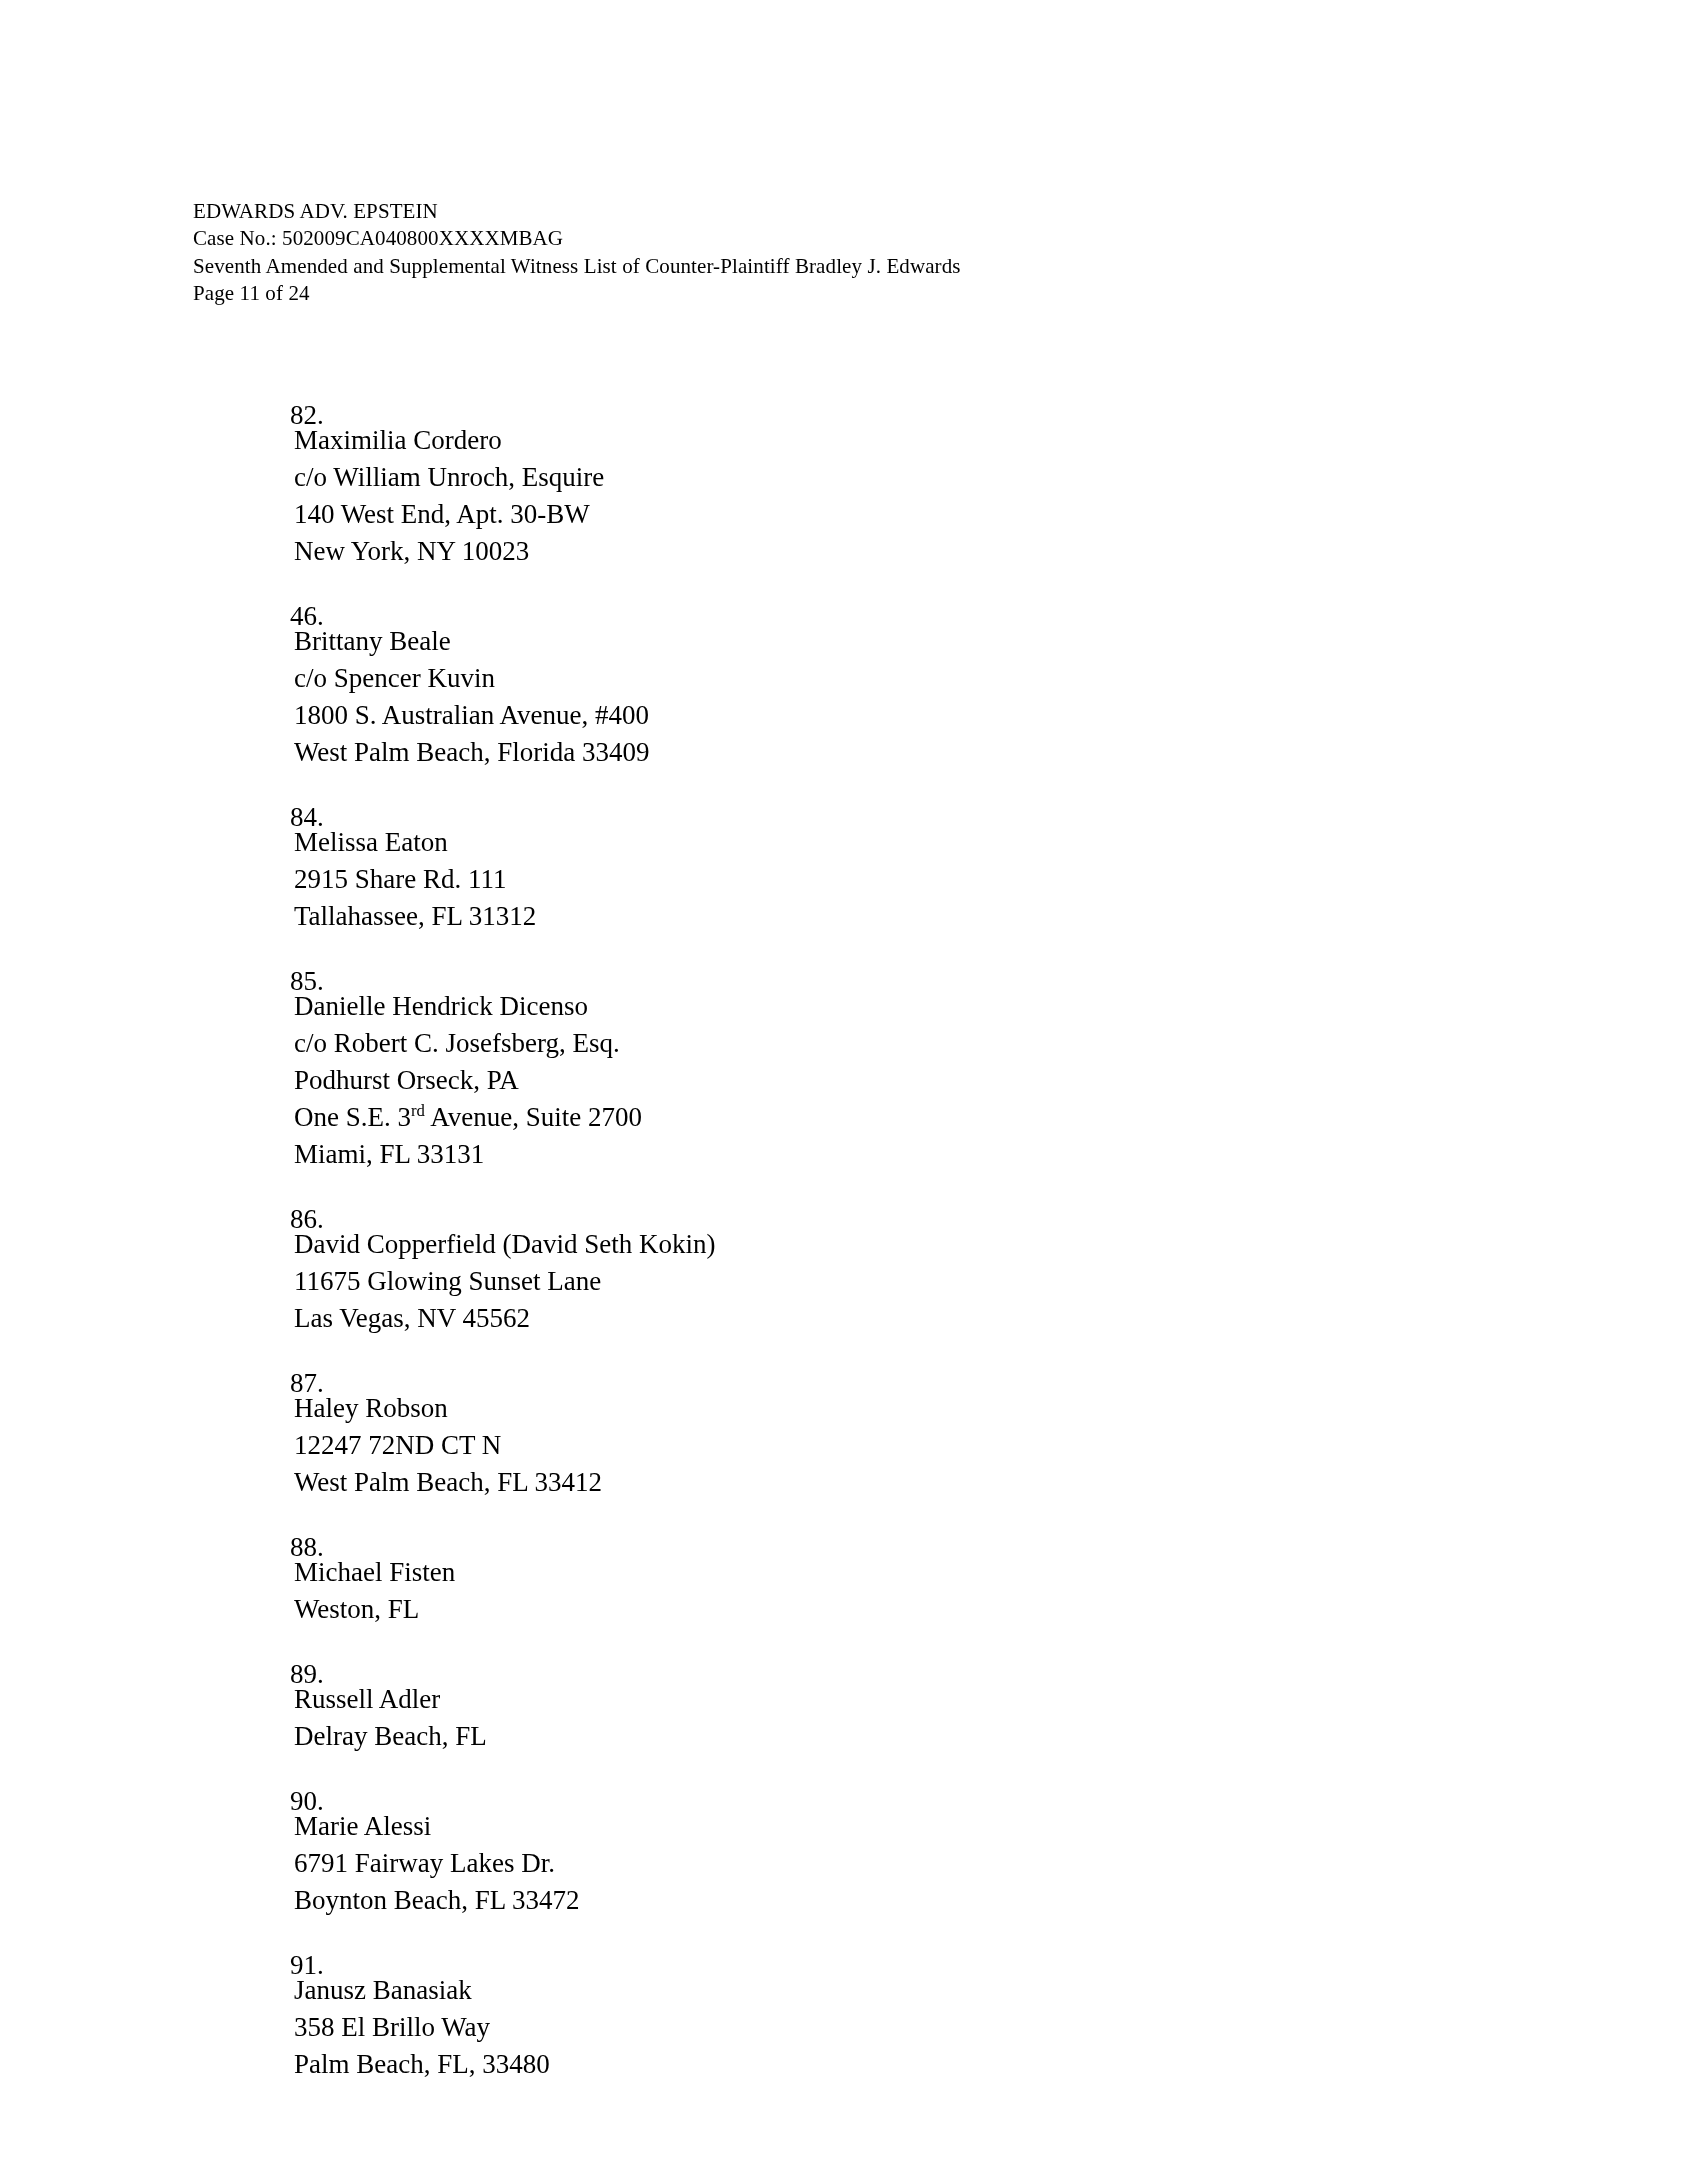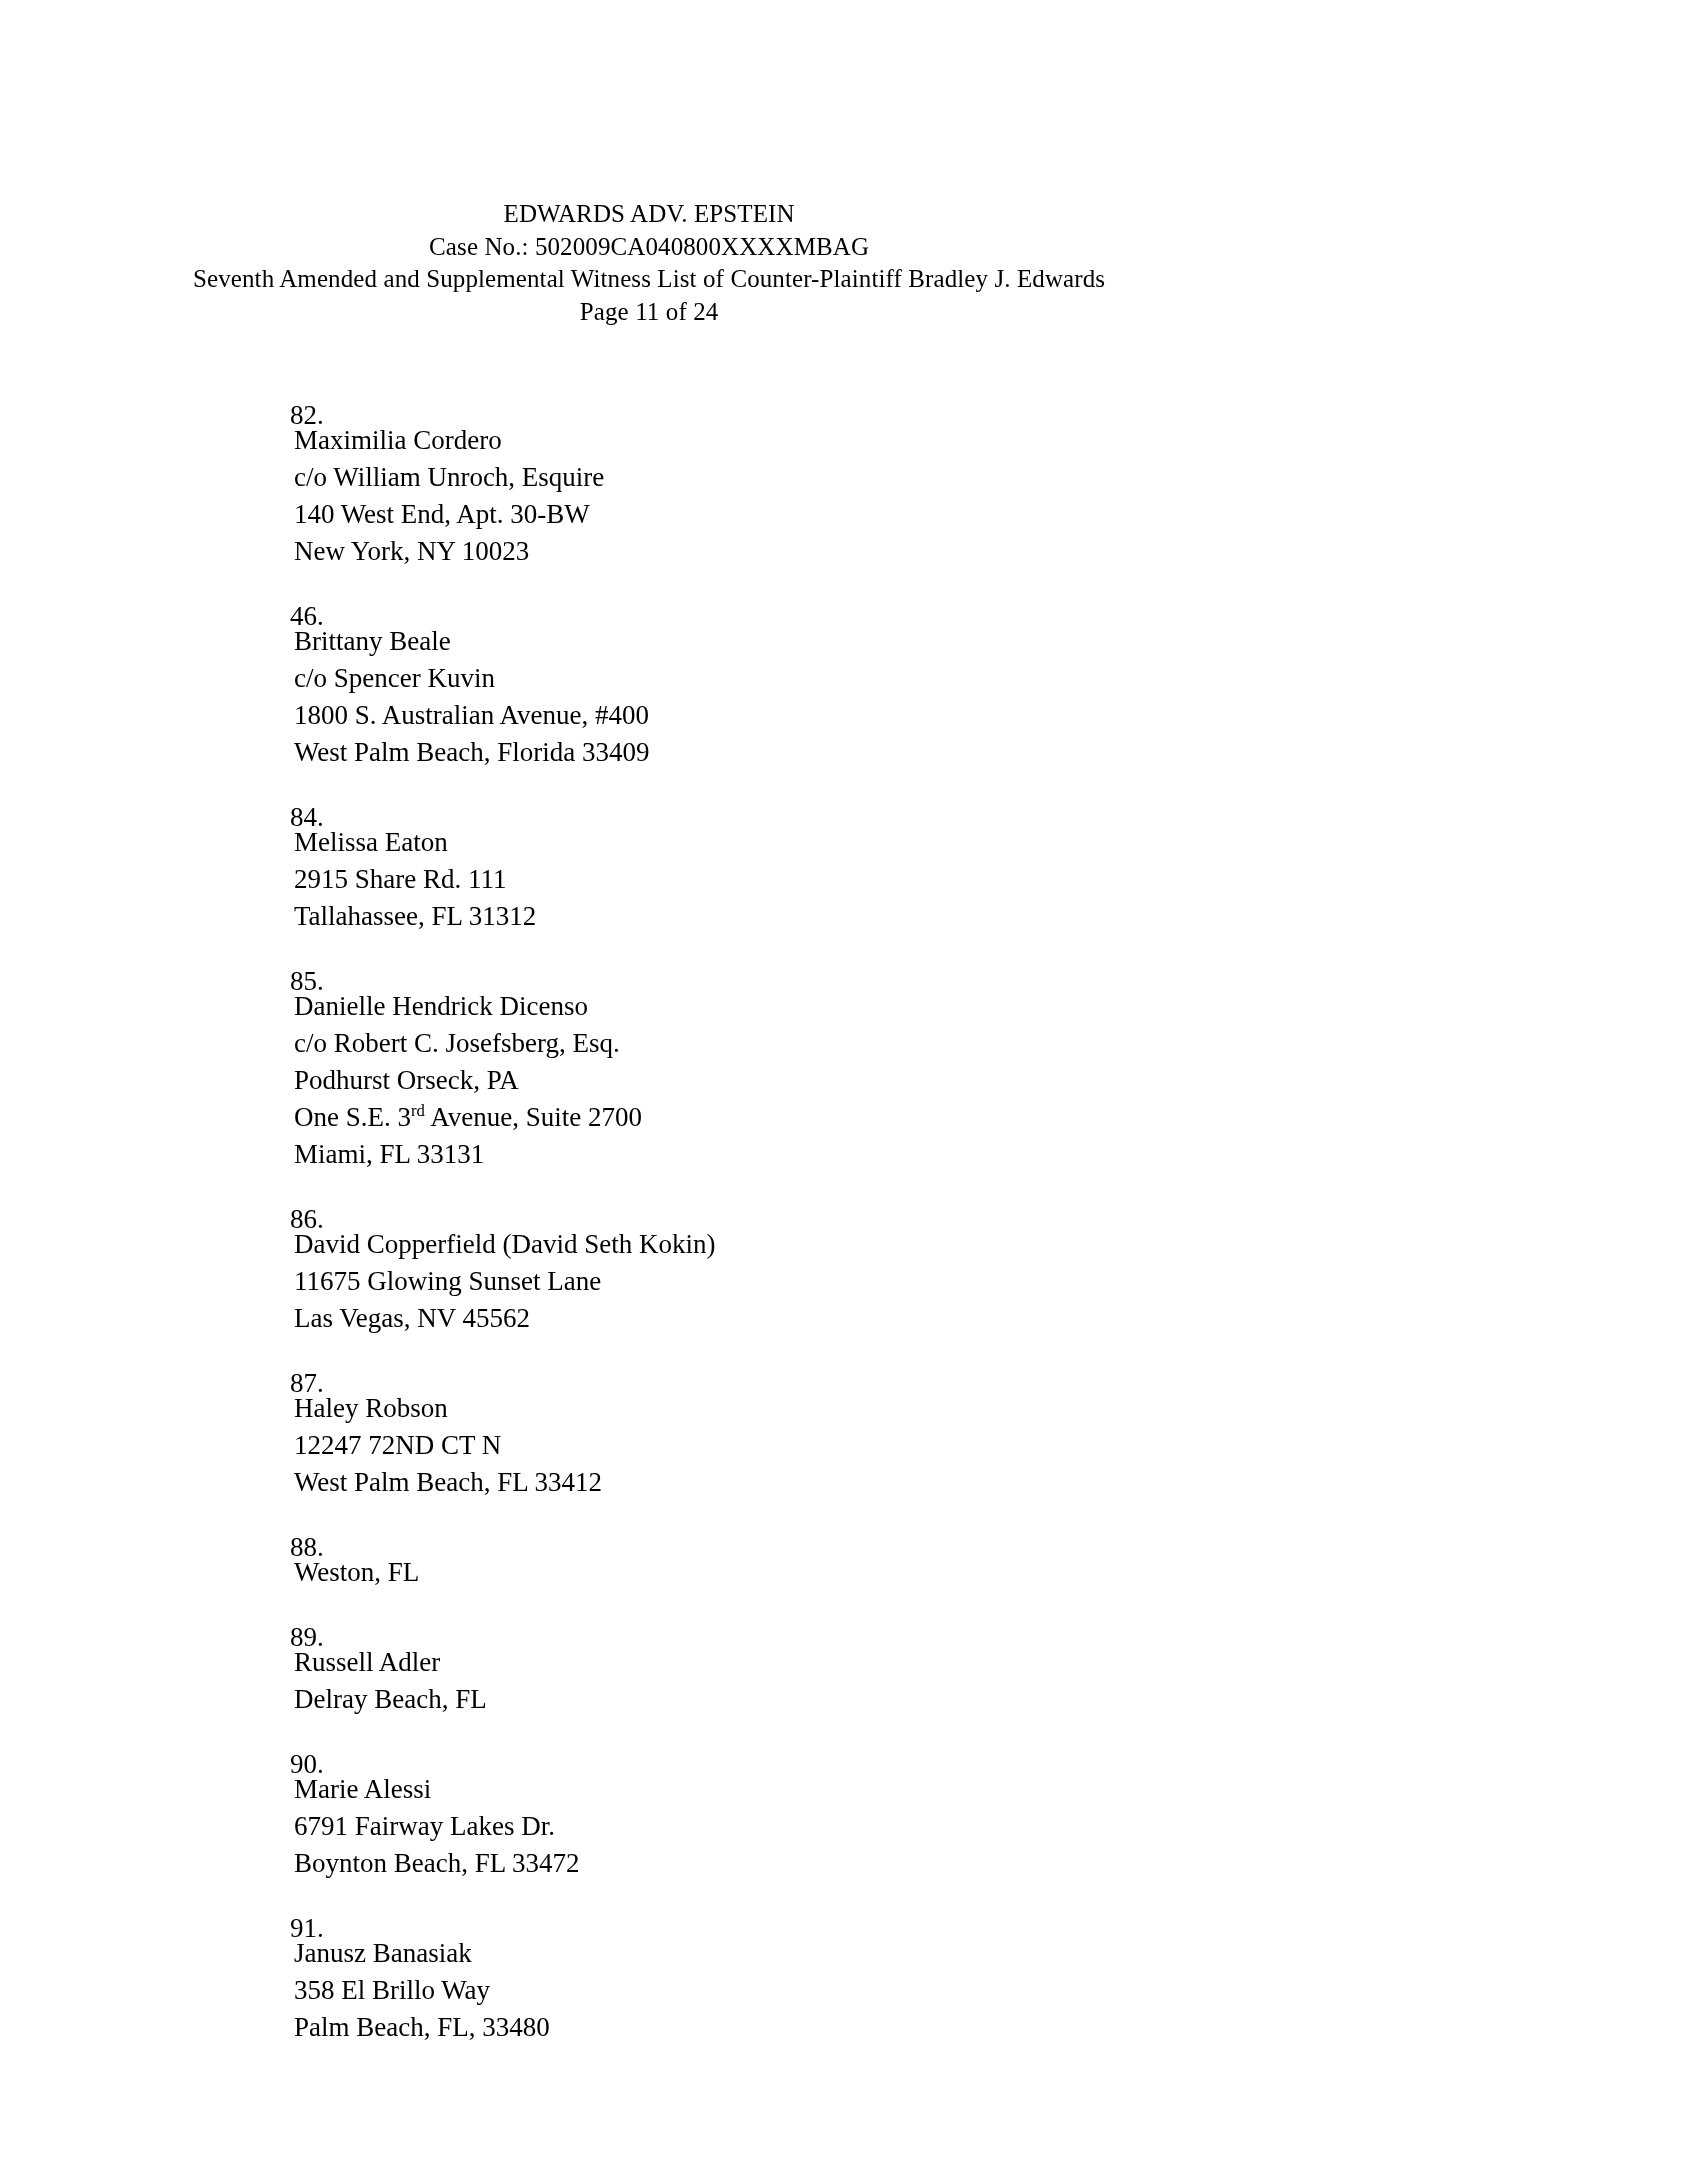--- a/index.html
+++ b/index.html
@@ -20,24 +20,23 @@
     top: 0;
     left: 0;
     width: 1687px;
     height: 2183px;
     background: #ffffff;
   }
   .header {
     position: absolute;
     left: 193px;
     top: 198px;
-    font-size: 25px;
+    font-size: 21px;
     line-height: 1.30;
     letter-spacing: 0.1px;
-    text-align: center;
   }
   .header div {
     white-space: nowrap;
   }
   .list {
     position: absolute;
     left: 193px;
     top: 397px;
     width: 1290px;
   }
@@ -131,20 +130,21 @@
         <div class="entry-num">87.</div>
         <div class="entry-lines">
           <div>Haley Robson</div>
           <div>12247 72ND CT N</div>
           <div>West Palm Beach, FL 33412</div>
         </div>
       </div>
       <div class="entry">
         <div class="entry-num">88.</div>
         <div class="entry-lines">
+          <div>Michael Fisten</div>
           <div>Weston, FL</div>
         </div>
       </div>
       <div class="entry">
         <div class="entry-num">89.</div>
         <div class="entry-lines">
           <div>Russell Adler</div>
           <div>Delray Beach, FL</div>
         </div>
       </div>

